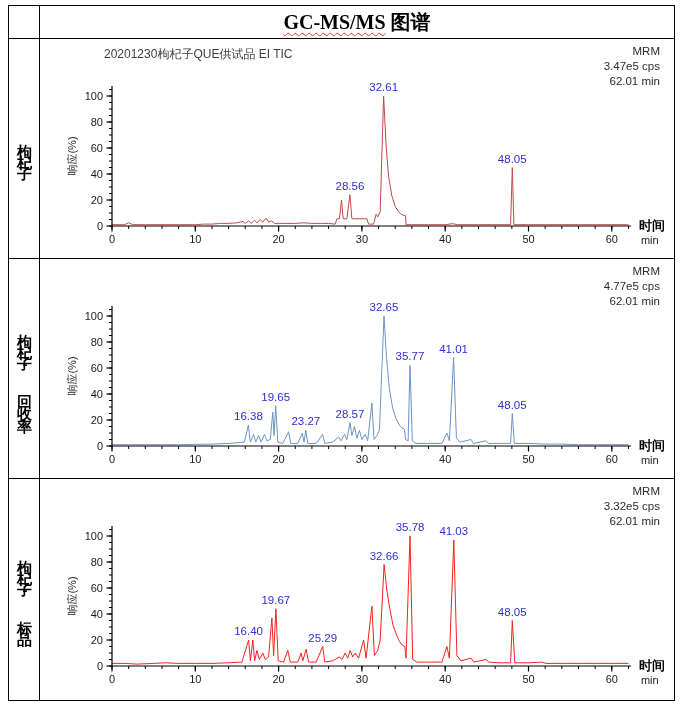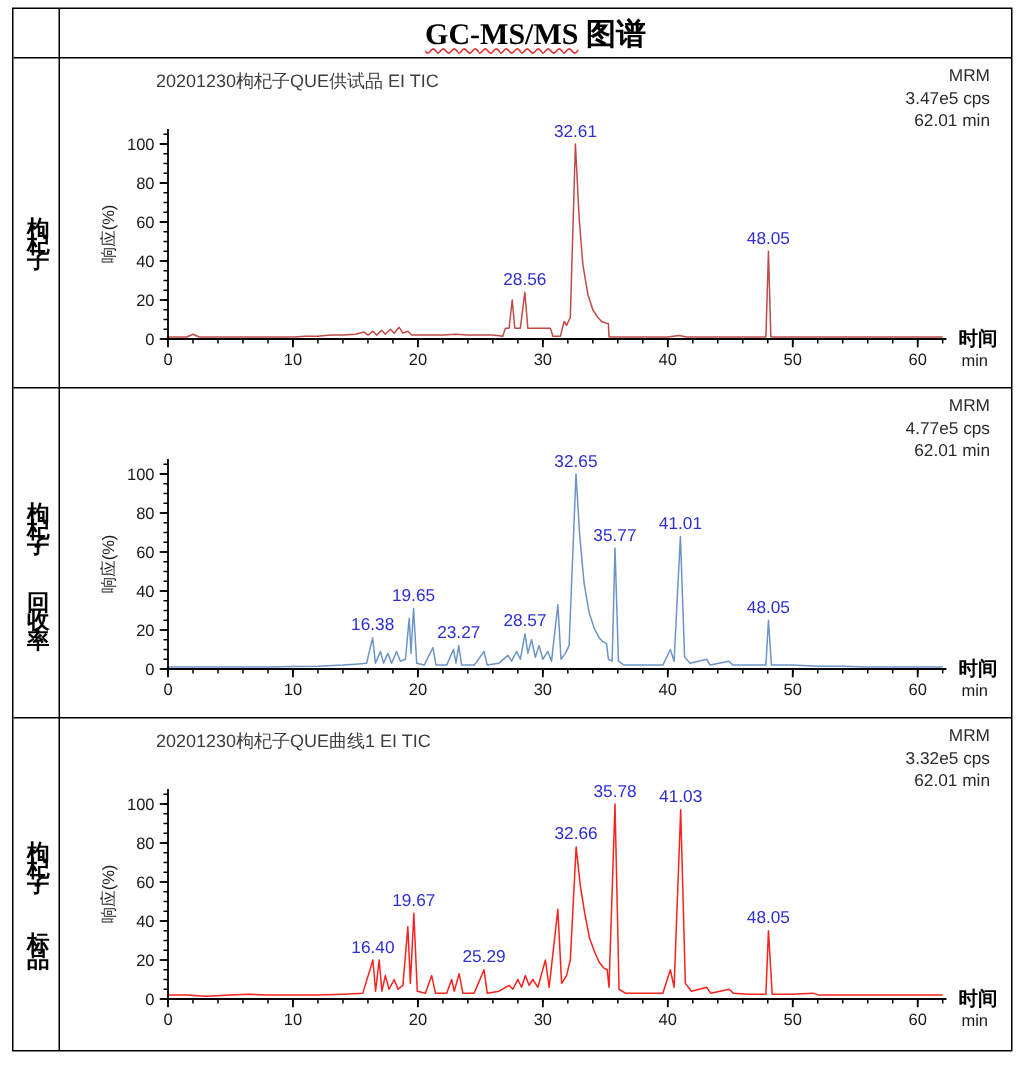--- a/index.html
+++ b/index.html
@@ -336,21 +336,20 @@
           <text x="598.959" y="191" font-size="13" font-weight="bold" fill="#000">时间</text>
           <text x="600.959" y="205" font-size="11" fill="#1a1a1a">min</text>
           <text x="208.612" y="156" text-anchor="middle" font-size="11.5" fill="#2d2dd8">16.40</text>
           <text x="235.8511" y="124.80000000000001" text-anchor="middle" font-size="11.5" fill="#2d2dd8">19.67</text>
           <text x="282.6657" y="162.5" text-anchor="middle" font-size="11.5" fill="#2d2dd8">25.29</text>
           <text x="344.0578" y="80.6" text-anchor="middle" font-size="11.5" fill="#2d2dd8">32.66</text>
           <text x="370.04740000000004" y="52" text-anchor="middle" font-size="11.5" fill="#2d2dd8">35.78</text>
           <text x="413.7799" y="55.89999999999999" text-anchor="middle" font-size="11.5" fill="#2d2dd8">41.03</text>
           <text x="472.25649999999996" y="136.5" text-anchor="middle" font-size="11.5" fill="#2d2dd8">48.05</text>
         </svg>
-      <div class="chart-title">20201230枸杞子QUE曲线1 EI TIC</div>
       <div class="chart-info">
         <div>MRM</div>
         <div>3.32e5 cps</div>
         <div>62.01 min</div>
       </div>
     </div>
 
   </div>
 </div>
 

